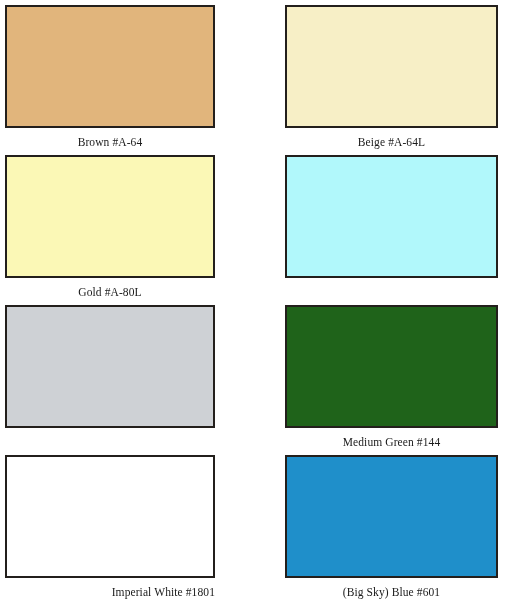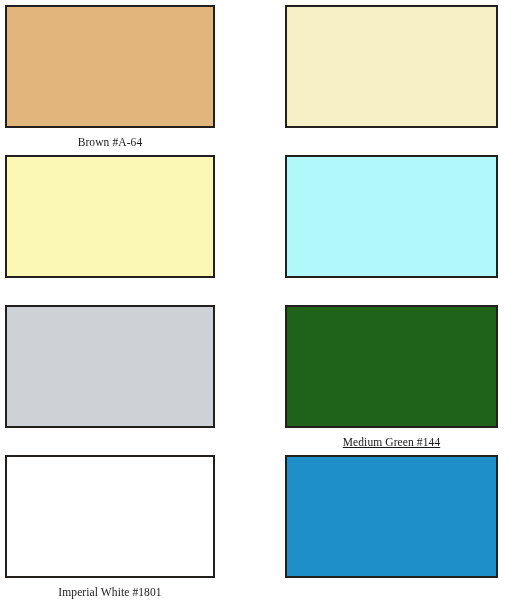--- a/index.html
+++ b/index.html
@@ -75,54 +75,57 @@
       <div class="swatch-chip" style="border-color: rgb(35, 31, 28);">
         <div class="chip-inner" style="background-color: rgb(225, 181, 124);"></div>
       </div>
       <div class="swatch-label" style="color: rgb(26, 26, 26);">Brown #A-64</div>
     </div>
     <div class="swatch-cell gutter-cell"></div>
     <div class="swatch-cell cell-col-right">
       <div class="swatch-chip" style="border-color: rgb(35, 31, 28);">
         <div class="chip-inner" style="background-color: rgb(247, 239, 198);"></div>
       </div>
+      <div class="swatch-label" style="color: rgb(26, 26, 26);">Beige #A-64L</div>
     </div>
 
     <div class="swatch-cell cell-col-left">
       <div class="swatch-chip" style="border-color: rgb(35, 31, 28);">
         <div class="chip-inner" style="background-color: rgb(251, 248, 182);"></div>
       </div>
+      <div class="swatch-label" style="color: rgb(26, 26, 26);">Gold #A-80L</div>
     </div>
     <div class="swatch-cell gutter-cell"></div>
     <div class="swatch-cell cell-col-right">
       <div class="swatch-chip" style="border-color: rgb(35, 31, 28);">
         <div class="chip-inner" style="background-color: rgb(177, 248, 251);"></div>
       </div>
     </div>
 
     <div class="swatch-cell cell-col-left">
       <div class="swatch-chip" style="border-color: rgb(35, 31, 28);">
         <div class="chip-inner" style="background-color: rgb(206, 209, 213);"></div>
       </div>
     </div>
     <div class="swatch-cell gutter-cell"></div>
     <div class="swatch-cell cell-col-right">
       <div class="swatch-chip" style="border-color: rgb(35, 31, 28);">
         <div class="chip-inner" style="background-color: rgb(31, 99, 26);"></div>
       </div>
-      <div class="swatch-label" style="color: rgb(26, 26, 26); text-decoration: underline;">Medium Green #144</div>
+      <div class="swatch-label" style="color: rgb(26, 26, 26);">Medium Green #144</div>
     </div>
 
     <div class="swatch-cell cell-col-left">
       <div class="swatch-chip" style="border-color: rgb(35, 31, 28);">
         <div class="chip-inner" style="background-color: rgb(255, 255, 255);"></div>
       </div>
-      <div class="swatch-label" style="color: rgb(26, 26, 26);">Imperial White #1801</div>
+      <div class="swatch-label" style="color: rgb(26, 26, 26); text-align: right;">Imperial White #1801</div>
     </div>
     <div class="swatch-cell gutter-cell"></div>
     <div class="swatch-cell cell-col-right">
       <div class="swatch-chip" style="border-color: rgb(35, 31, 28);">
         <div class="chip-inner" style="background-color: rgb(31, 143, 202);"></div>
       </div>
+      <div class="swatch-label" style="color: rgb(26, 26, 26);">(Big Sky) Blue #601</div>
     </div>
 
   </div>
 </div>
 
 </body></html>

